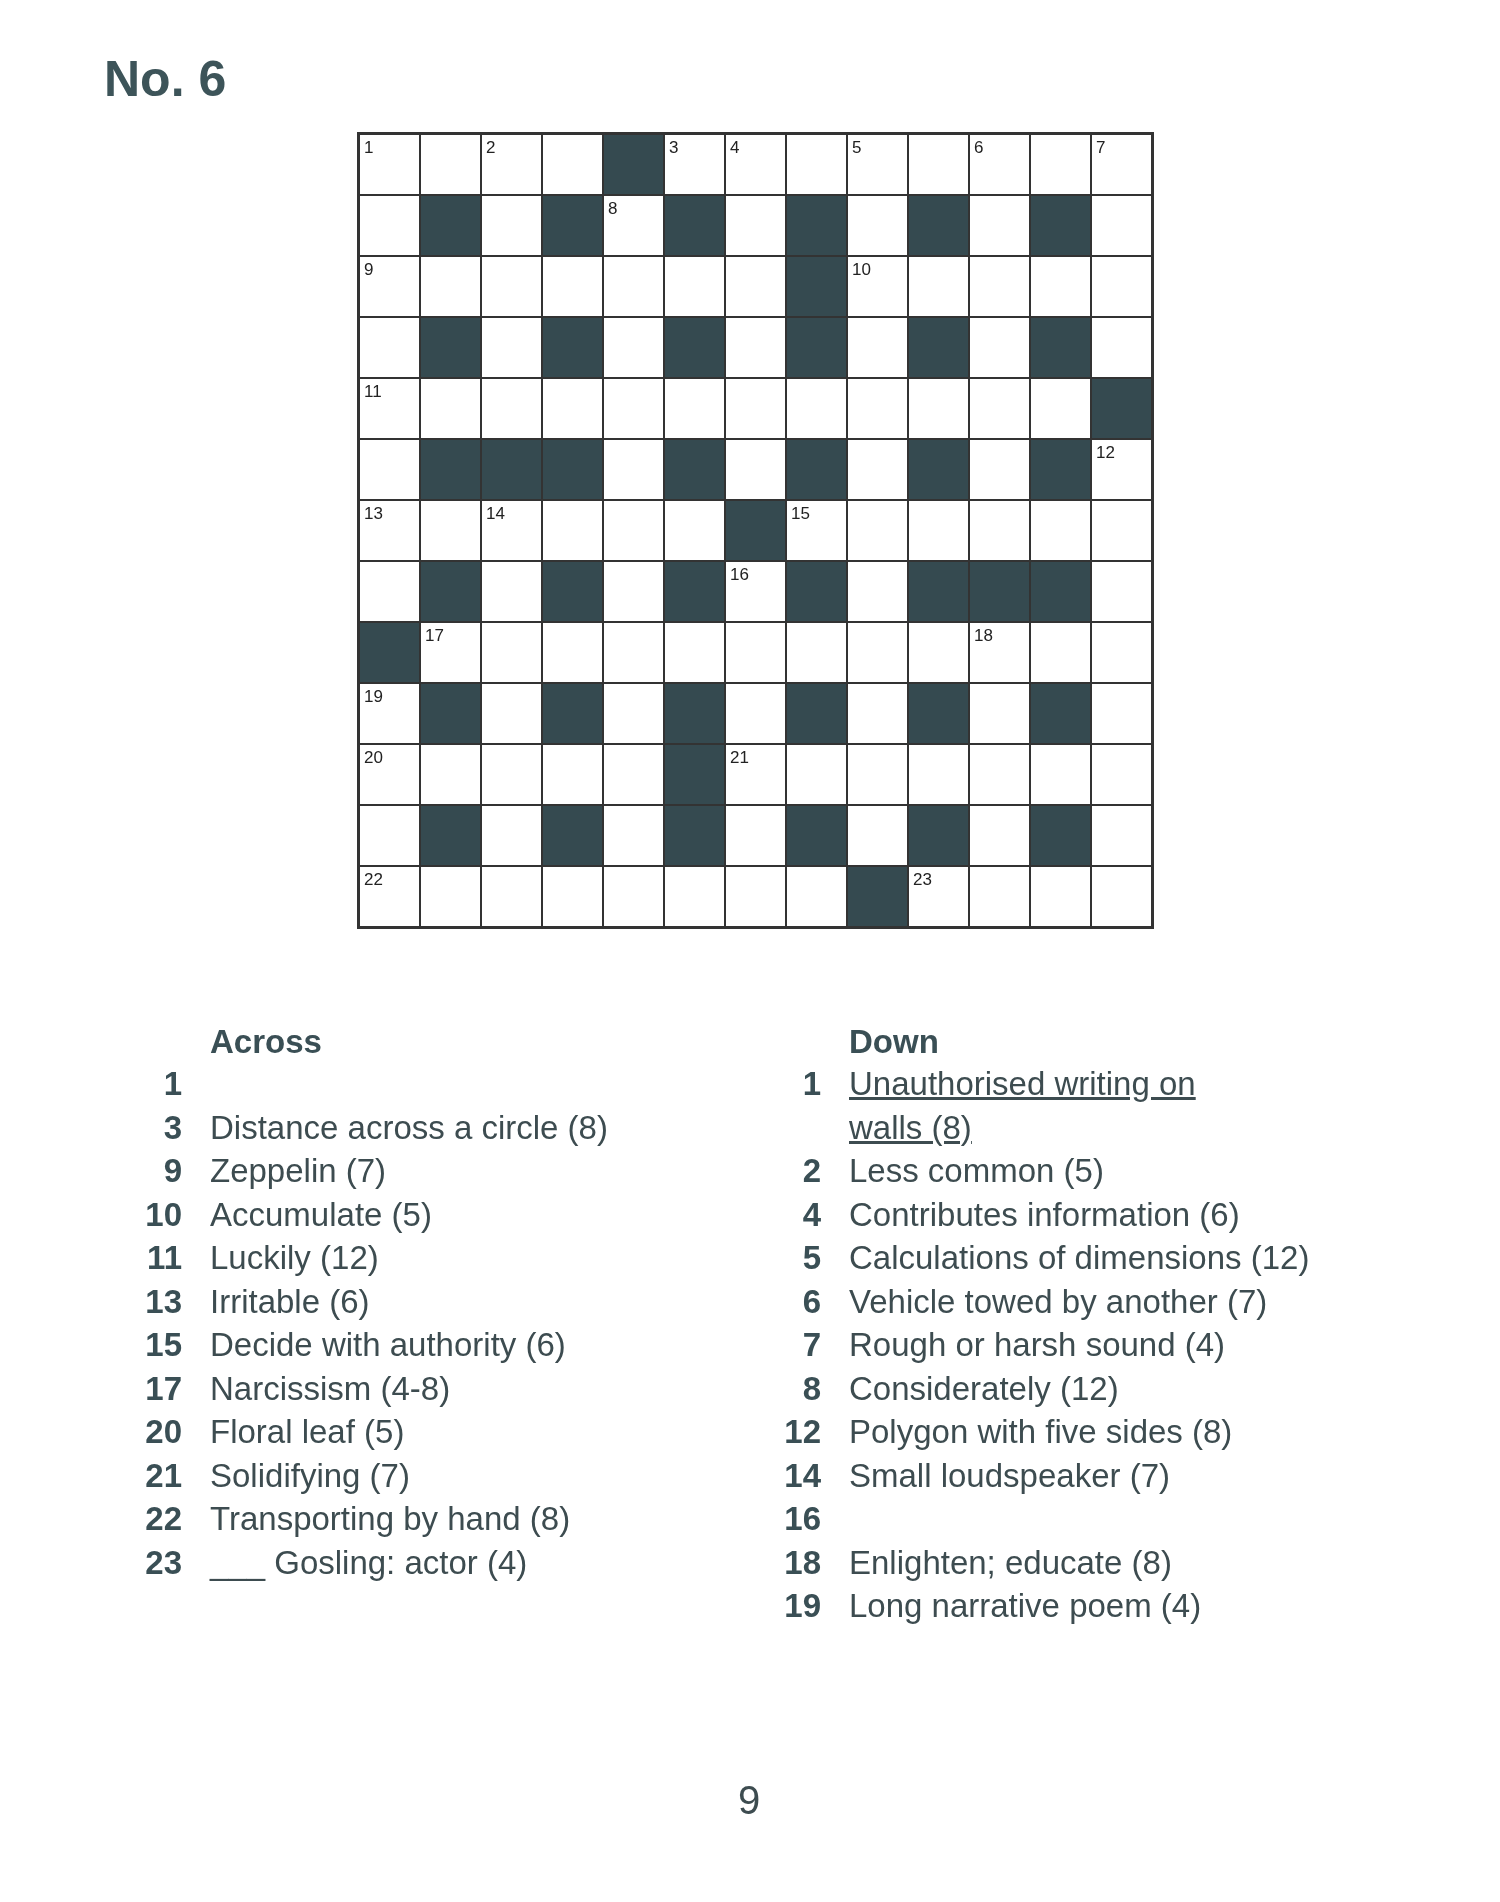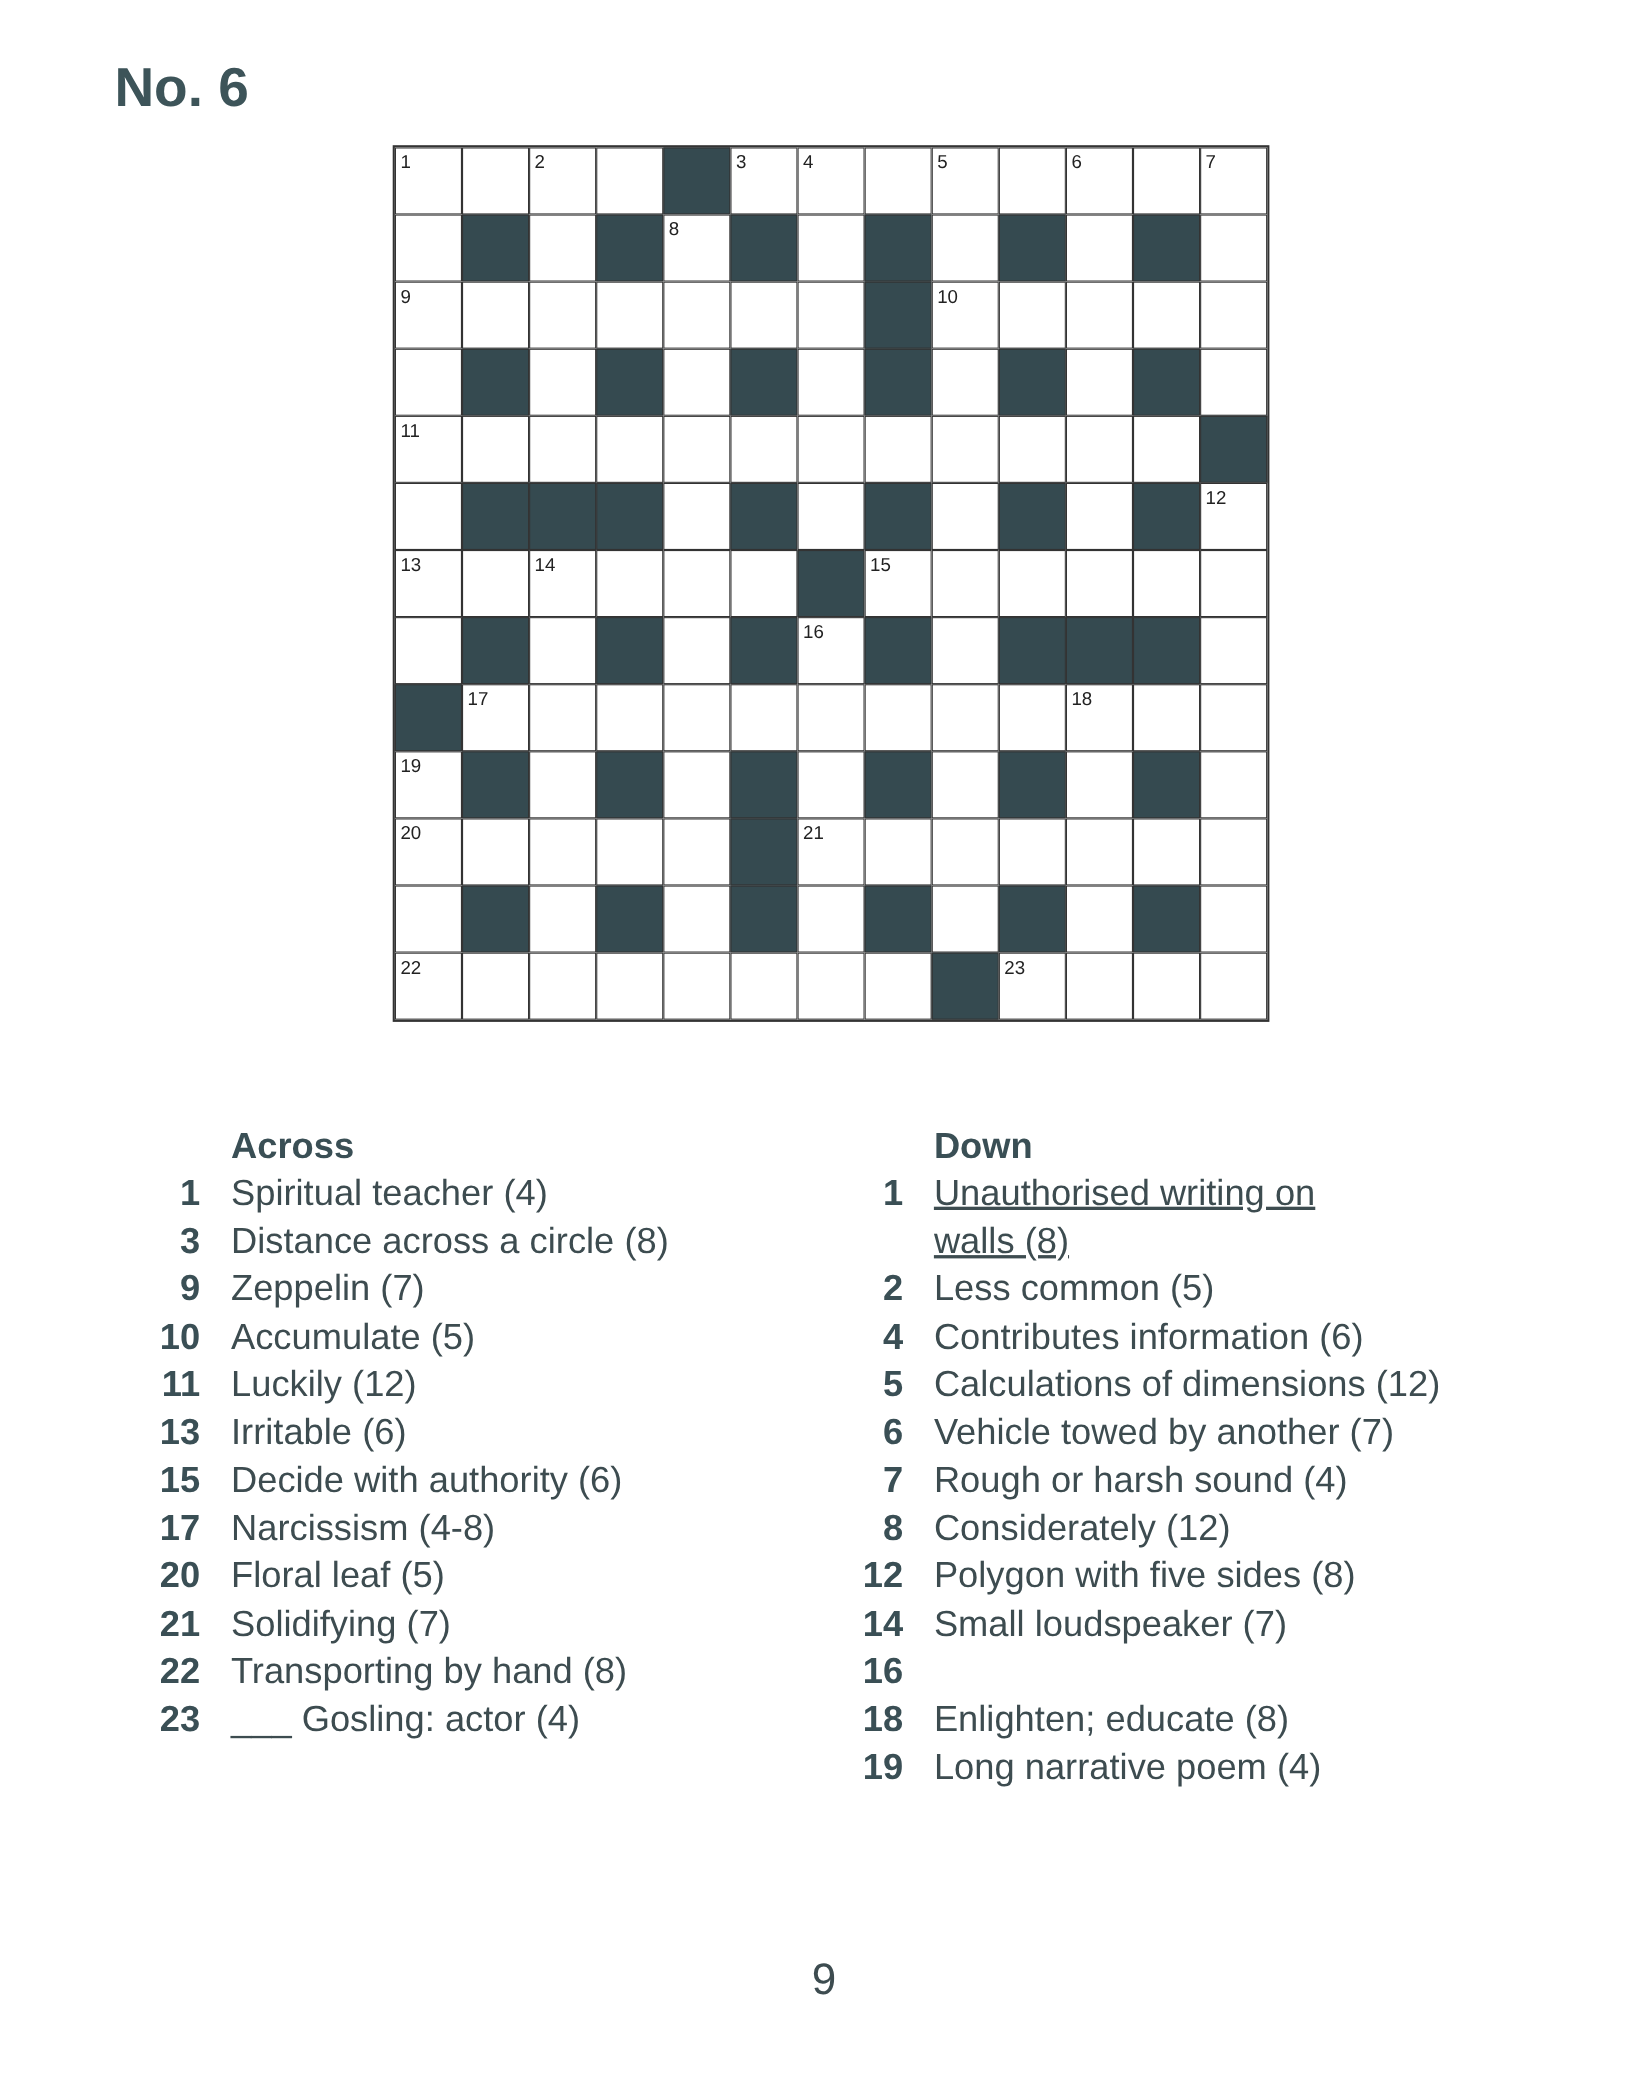--- a/index.html
+++ b/index.html
@@ -243,21 +243,20 @@
     <div class="cell"></div>
     <div class="cell"></div>
     <div class="cell"></div>
   </div>
 
 <div class="clues across">
   <h2>Across</h2>
   <div id="across-list">
       <div class="clue">
         <span class="n">1</span>
-        <span class="t">Spiritual teacher (4)</span>
       </div>
       <div class="clue">
         <span class="n">3</span>
         <span class="t">Distance across a circle (8)</span>
       </div>
       <div class="clue">
         <span class="n">9</span>
         <span class="t">Zeppelin (7)</span>
       </div>
       <div class="clue">

